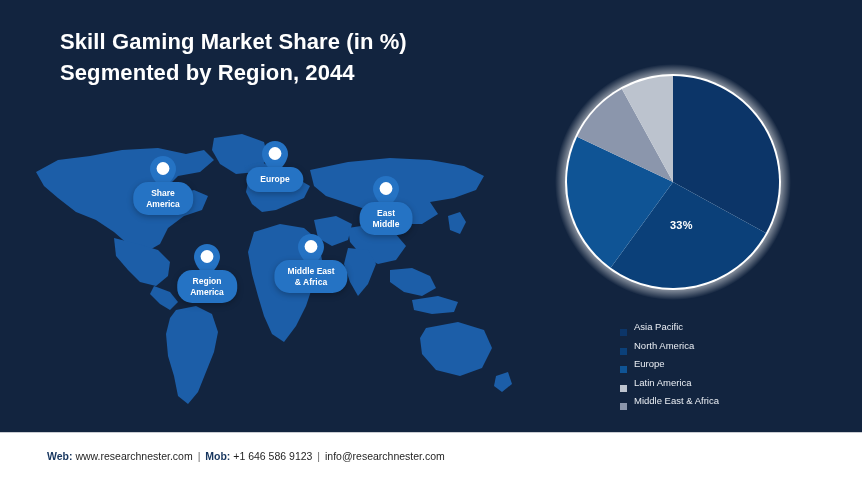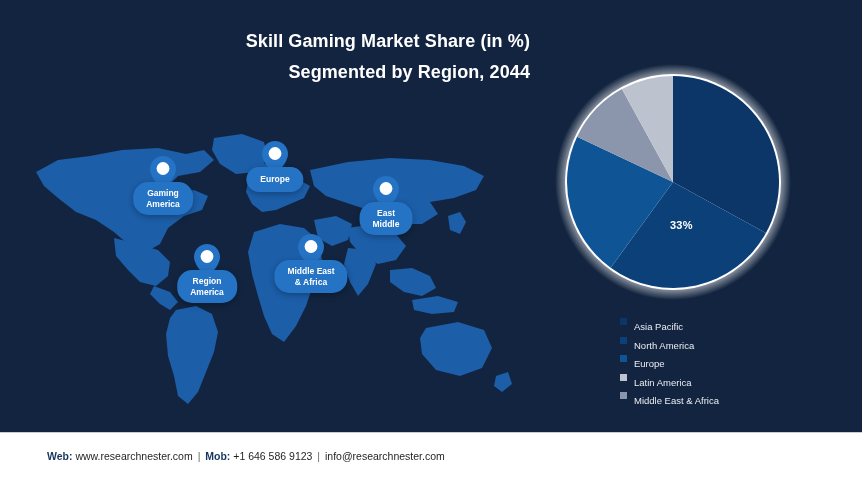--- a/index.html
+++ b/index.html
@@ -15,23 +15,23 @@
   .panel{
     position:absolute;left:0;top:0;width:862px;height:432px;
     background:#12243f;
     overflow:hidden;
   }
 
   
   .title{
     position:absolute;left:60px;top:26px;width:470px;
     color:#ffffff;
-    font-size:18px;line-height:31px;
+    font-size:22px;line-height:31px;
     font-weight:bold;
-    text-align:right;
+    text-align:left;
     letter-spacing:.1px;
   }
   .title .l2{display:block;}
 
   
   .map-wrap{
     position:absolute;left:18px;top:120px;width:500px;height:300px;
   }
   .map-svg{position:absolute;left:0;top:0;width:500px;height:300px;}
 
@@ -71,21 +71,21 @@
     font-weight:bold;
     left:117px;top:157px;
     letter-spacing:.2px;
   }
 
   
   .legend{
     position:absolute;left:620px;top:318px;
   }
   .legend-row{
-    display:flex;align-items:flex-start;
+    display:flex;align-items:flex-end;
     height:18px;
     margin-bottom:.5px;
   }
   .swatch{
     width:7px;height:7px;
     margin-right:7px;
     flex:0 0 auto;
   }
   .legend-label{
     color:#e9edf3;
@@ -166,21 +166,21 @@
       </svg>
 
       <div class="marker" style="left:108px;top:36px;width:74px;">
         <div class="pin">
           <svg class="pin-svg" viewBox="0 0 26 34">
             <path d="M13 0C5.8 0 0 5.8 0 13c0 9.2 13 21 13 21s13-11.8 13-21C26 5.8 20.2 0 13 0z" fill="#2573c4"></path>
             <circle cx="13" cy="12.5" r="6.4" fill="#ffffff"></circle>
           </svg>
         </div>
         <div class="pill two">
-          <span>Gaming</span><br>
+          <span>Share</span><br>
           <span>America</span>
         </div>
       </div>
 
       <div class="marker" style="left:224px;top:21px;width:66px;">
         <div class="pin">
           <svg class="pin-svg" viewBox="0 0 26 34">
             <path d="M13 0C5.8 0 0 5.8 0 13c0 9.2 13 21 13 21s13-11.8 13-21C26 5.8 20.2 0 13 0z" fill="#2573c4"></path>
             <circle cx="13" cy="12.5" r="6.4" fill="#ffffff"></circle>
           </svg>

